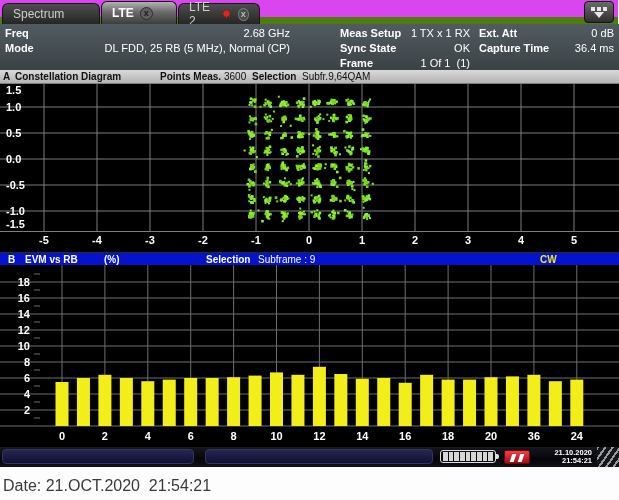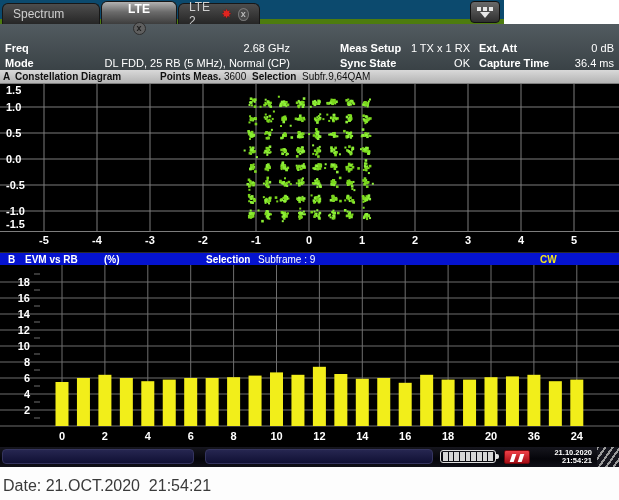--- a/index.html
+++ b/index.html
@@ -1,34 +1,34 @@
 <!DOCTYPE html>
 <html><head>
 <meta charset="utf-8">
 <style>
   html,body{margin:0;padding:0;background:#fff;}
   *{box-sizing:border-box;font-family:"Liberation Sans",sans-serif;}
   .screen{position:relative;width:619px;height:500px;background:#fff;overflow:hidden;}
   
-  .tabbar{position:absolute;left:0;top:0;width:504px;height:24px;background:#0c4a6e;border-bottom:5px solid #4d7c0f;}
+  .tabbar{position:absolute;left:0;top:0;width:618px;height:24px;background:#d946ef;border-bottom:7px solid #4d7c0f;}
   .tab{position:absolute;top:3px;height:21px;border-radius:6px 6px 0 0;display:flex;align-items:center;gap:6px;padding:0 10px;font-size:12px;color:#cfcfcf;background:linear-gradient(#4d4d4d,#262626);border:1px solid #171717;border-bottom:none;cursor:default;}
   .tab.active{top:1px;height:23px;background:linear-gradient(#b2b2b2,#6b6b6b 45%,#3d3d3d);color:#fff;font-weight:bold;z-index:3;}
   .tab-spectrum{left:2px;width:98px;}
-  .tab-lte{left:101px;width:76px;flex-direction:column;}
+  .tab-lte{left:101px;width:76px;}
   .tab-lte2{left:178px;width:82px;}
   .close-circle{display:inline-block;width:13px;height:13px;border:1px solid #2c2c2c;border-radius:50%;background:#5f5f5f;color:#1c1c1c;font-size:9px;line-height:11px;text-align:center;font-weight:bold;}
   .tab-lte2 .close-circle{background:#4a4a4a;border-color:#777;color:#bbb;}
   .star{color:#e02520;font-size:12px;line-height:12px;text-shadow:0 0 1px #7a0000;}
   .tab-menu{position:absolute;right:4px;top:1px;width:30px;height:22px;border-radius:4px;background:linear-gradient(#6a6a6a,#2f2f2f);border:1px solid #111;display:flex;flex-direction:column;align-items:center;justify-content:center;gap:1px;cursor:default;}
   .tab-menu .dots{display:flex;gap:2px;}
   .tab-menu .dots i{width:4px;height:4px;background:#e8e8e8;display:block;}
   .tab-menu .tri{width:0;height:0;border-left:5px solid transparent;border-right:5px solid transparent;border-top:6px solid #e8e8e8;}
   
   .header{position:absolute;left:0;top:24px;width:619px;height:46px;background:linear-gradient(#525b60,#3a4246);color:#fff;font-size:11px;}
-  .hrow{position:absolute;left:0;width:619px;height:15px;line-height:15px;margin-top:15px;}
+  .hrow{position:absolute;left:0;width:619px;height:15px;line-height:15px;}
   .hrow .lab{font-weight:bold;position:absolute;white-space:pre;}
   .hrow .val{position:absolute;text-align:right;white-space:pre;}
   .a-lab{left:5px;}  .a-val{left:100px;width:190px;}
   .a-val.leftal{text-align:left;left:105px;width:240px;}
   .b-lab{left:340px;} .b-val{left:395px;width:75px;}
   .c-lab{left:479px;} .c-val{left:556px;width:58px;}
   
   .wbar-a{position:absolute;left:0;top:70px;width:619px;height:13px;background:linear-gradient(#d9d9d9,#b4b4b4);color:#101010;font-size:10px;line-height:13px;}
   .wbar-a span{position:absolute;white-space:pre;}
   .wbar-b{position:absolute;left:0;top:252px;width:619px;height:13px;background:#0513cf;color:#fff;font-size:10px;line-height:13px;border-top:1px solid #2a2a2a;}

